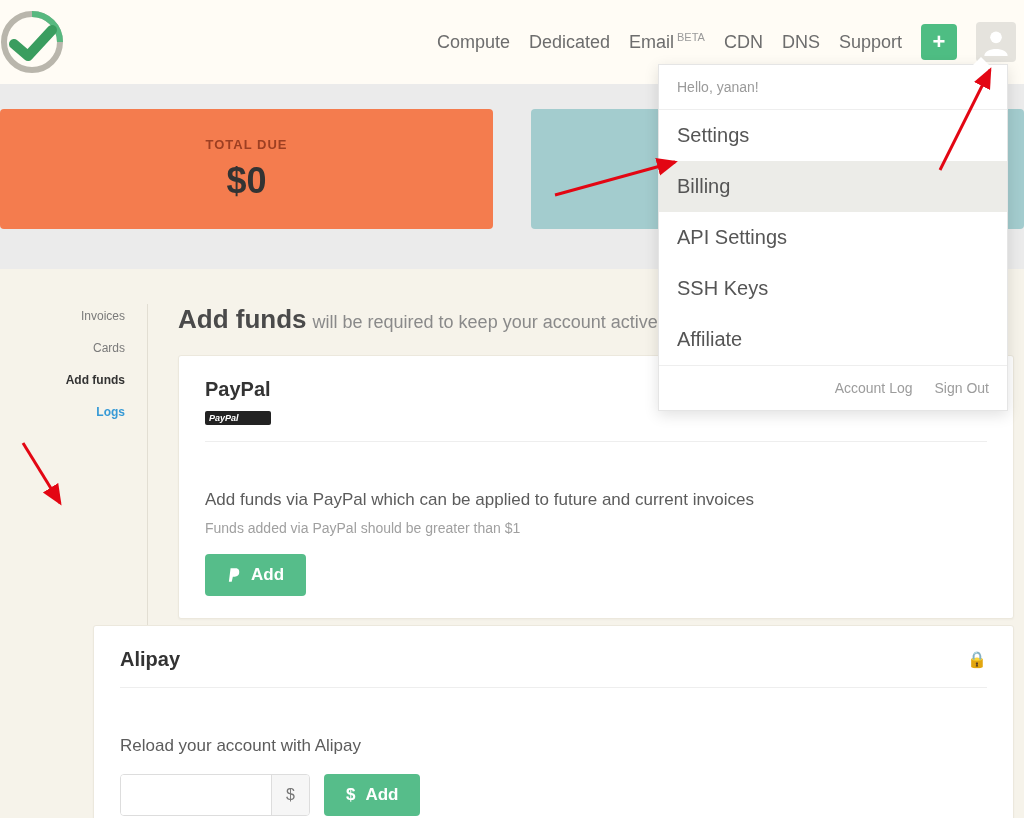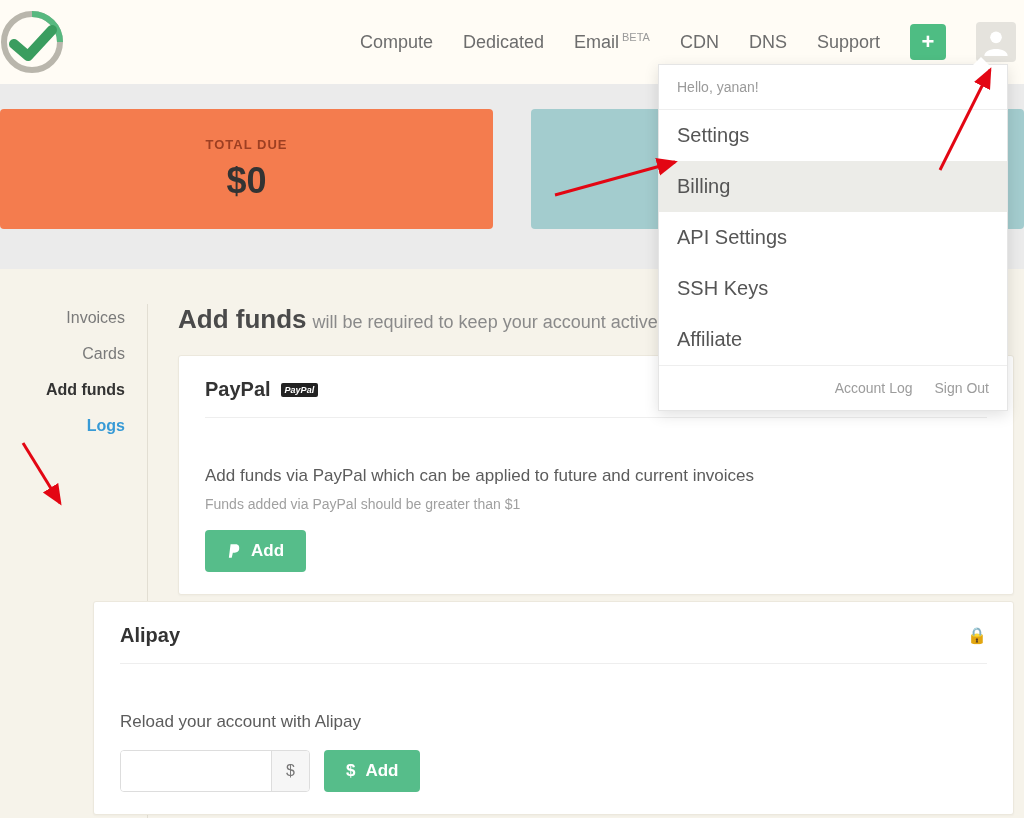--- a/index.html
+++ b/index.html
@@ -1,21 +1,21 @@
 <!DOCTYPE html>
 <html><head>
 <meta charset="utf-8">
 <style>
 * { box-sizing: border-box; margin: 0; padding: 0; }
 body { font-family: -apple-system, BlinkMacSystemFont, "Segoe UI", Helvetica, Arial, sans-serif; background: #fffcf5; width: 1024px; height: 818px; overflow: hidden; position: relative; }
 
 
 .header { display: flex; align-items: center; justify-content: space-between; padding: 10px 8px 10px 0; background: #fffcf5; }
 .logo { width:64px; height:64px; margin-left:0; }
-.nav { display: flex; align-items: center; gap: 30px; }
+.nav { display: flex; align-items: center; gap: 19px; }
 .nav-item { color:#6d6d6d; font-size:18px; cursor:pointer; }
 .nav-item sup { font-size:11px; color:#9a9a9a; margin-left:3px; }
 .plus-btn { width:36px; height:36px; background:#4ebd83; color:#fff; display:flex; align-items:center; justify-content:center; border-radius:4px; font-size:22px; font-weight:bold; cursor:pointer;}
 .avatar { width:40px; height:40px; background:#e5e3dd; border-radius:4px; display:flex; align-items:center; justify-content:center; cursor:pointer;}
 
 
 .hero { background:#ebebeb; padding: 25px 0 40px 0; }
 .hero-title { padding: 0 0 15px 10px; }
 .hero-title h1 { display:inline; font-size:38px; color:#4a4a4a; font-weight:600;}
 .hero-title span{ color:#9b9b9b; font-size:20px; margin-left:6px;}
@@ -31,32 +31,32 @@
 .dropdown::before{ content:""; position:absolute; top:-8px; right:18px; border-left:8px solid transparent; border-right:8px solid transparent; border-bottom:8px solid #fff;}
 .dd-hello{ padding:14px 18px; color:#9a9a9a; font-size:14px; border-bottom:1px solid #eee;}
 .dd-item{ padding:14px 18px; font-size:20px; color:#555; cursor:pointer;}
 .dd-item.active{ background:#ecece8;}
 .dd-footer{ display:flex; justify-content:flex-end; gap:22px; padding:14px 18px; border-top:1px solid #eee;}
 .dd-footer span{ color:#9c9c9c; font-size:14px; cursor:pointer;}
 
 
 .content{ background:#f6f3ea; padding:35px 0 0 0; display:flex; }
 .sidebar{ width:148px; border-right:1px solid #e2ded3; display:flex; flex-direction:column; align-items:flex-end; padding-right:22px; gap:18px; padding-top:5px;}
-.sidebar-item{ font-size:16px; color:#7a7a7a; cursor:pointer;}
+.sidebar-item{ font-size:12px; color:#7a7a7a; cursor:pointer;}
 .sidebar-item.active{ color:#333; font-weight:600;}
 .sidebar-item.link{ color:#379ad6; font-weight:600;padding-left:48px;}
 
 .main{ flex:1; padding:0 10px 0 30px;}
 .main-title{ margin-bottom:20px;}
 .main-title b{ font-size:26px; color:#4a4a4a; font-weight:700;}
 .main-title span{ color:#8a8a8a; font-size:18px; margin-left:6px;}
 
 .panel{ background:#fff; border:1px solid #ece8dd; border-radius:3px; padding:22px 26px; margin-bottom:6px; box-shadow:0 1px 2px rgba(0,0,0,0.03);}
 .panel-head{ display:flex; align-items:center; justify-content:space-between; border-bottom:1px solid #eee; padding-bottom:16px; margin-bottom:18px;}
-.panel-head-left{ display:flex; align-items:center; gap:10px;}
+.panel-head-left{ display:flex; gap:10px;flex-direction:column;}
 .panel-title{ font-size:20px; font-weight:700; color:#333;}
 .paypal-badge{ background:#222; color:#fff; font-size:9px; font-style:italic; font-weight:bold; padding:2px 4px; border-radius:2px;}
 .lock{ color:#b9b6ac; font-size:16px;}
 .panel-desc{ color:#5c5c5c; font-size:17px; margin-bottom:10px;margin-top:48px;}
 .panel-note{ color:#a0a0a0; font-size:14px; margin-bottom:18px;}
 .add-btn{ background:#56bd8a; color:#fff; border:none; padding:11px 22px; font-size:17px; border-radius:4px; display:inline-flex; align-items:center; gap:10px; cursor:pointer; font-weight:600;}
 
 .panel.alipay{ margin-left:-85px; margin-right:0; }
 .alipay .panel-head{ margin-bottom:22px;}
 .amount-row{ display:flex; align-items:center; gap:14px;}

